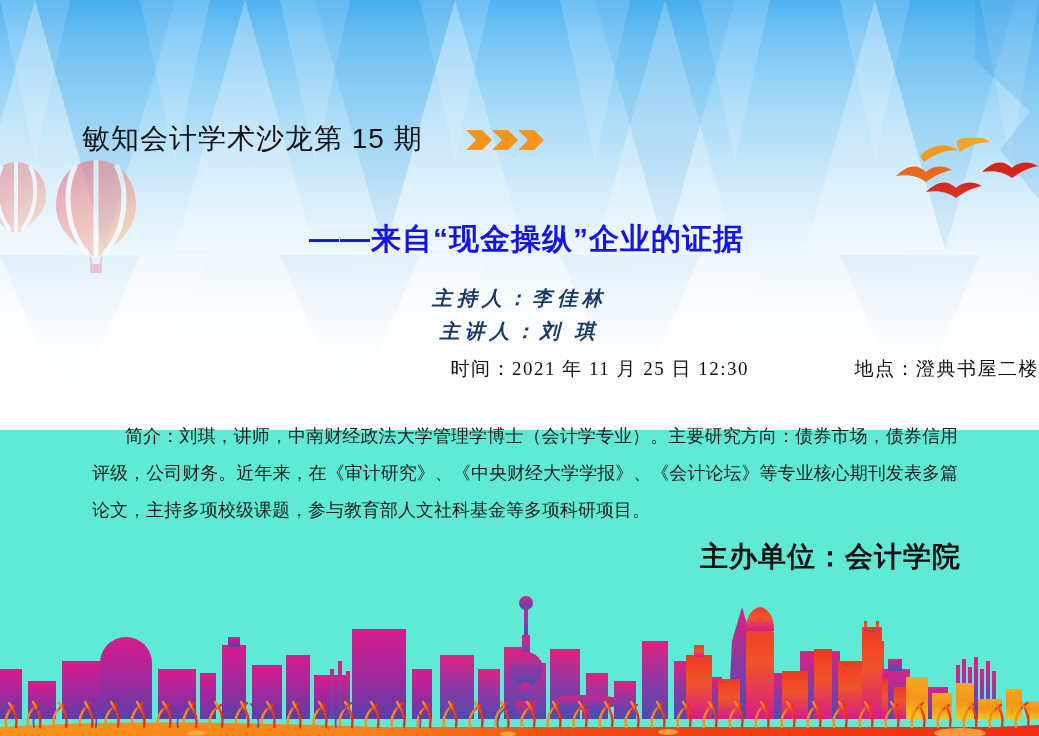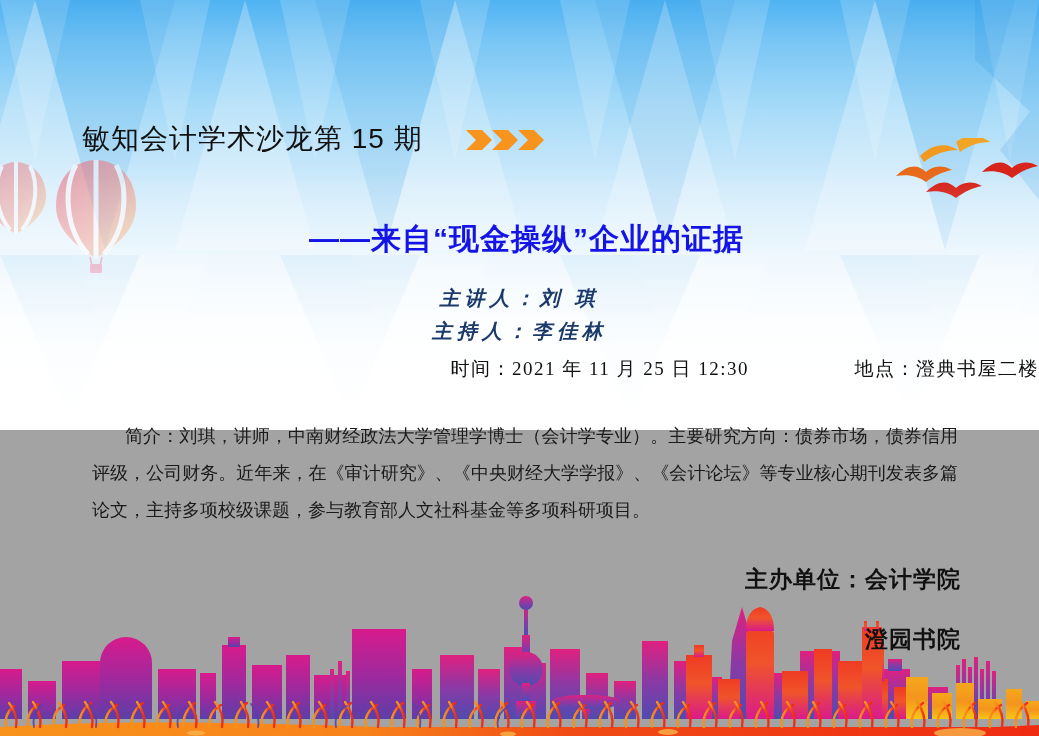--- a/index.html
+++ b/index.html
@@ -9,21 +9,21 @@
   }
   body {
     font-family: "Liberation Sans", "DejaVu Sans", sans-serif;
   }
 
   #poster {
     position: relative;
     width: 1039px;
     height: 736px;
     overflow: hidden;
-    background: #a3a3a3;
+    background: #5eead4;
   }
 
   
   .sky {
     position: absolute;
     left: 0; top: 0;
     width: 1039px;
     height: 420px;
     background: linear-gradient(to bottom,
         #4fb3f2 0%,
@@ -154,27 +154,26 @@
     text-indent: 33px;
   }
 
   .org {
     position: absolute;
     right: 78px;
     top: 538px;
     text-align: right;
   }
   .org-line {
-    font-size: 23px;
+    font-size: 28px;
     font-weight: bold;
     color: #111111;
     line-height: 37px;
     letter-spacing: 1px;
     font-family: "Liberation Sans", "DejaVu Sans", sans-serif;
-    margin-top: 23px;
   }
 </style>
 </head>
 <body>
 
 <div id="poster">
 
   <div class="sky"></div>
 
   <svg class="sky-poly" viewBox="0 0 1039 420" preserveAspectRatio="none">
@@ -495,31 +494,30 @@
       <polygon points="0,2 16,2 26,12 16,22 0,22 10,12" fill="#f7941e"></polygon>
       <polygon points="26,2 42,2 52,12 42,22 26,22 36,12" fill="#f7941e"></polygon>
       <polygon points="52,2 68,2 78,12 68,22 52,22 62,12" fill="#f7941e"></polygon>
     </svg>
 
     <div class="title-block">
       <div class="title-line2">——来自“现金操纵”企业的证据</div>
     </div>
 
     <div class="people">
+      <div class="person-line">主持人：李佳林</div>
       <div class="person-line">主讲人：刘  琪</div>
-      <div class="person-line">主持人：李佳林</div>
     </div>
 
     <div class="meta-row">
       <span class="meta-time">时间：2021 年 11 月 25 日 12:30</span>
       <span class="meta-gap"></span>
       <span class="meta-place">地点：澄典书屋二楼</span>
     </div>
 
     <div class="bio">简介：刘琪，讲师，中南财经政法大学管理学博士（会计学专业）。主要研究方向：债券市场，债券信用评级，公司财务。近年来，在《审计研究》、《中央财经大学学报》、《会计论坛》等专业核心期刊发表多篇论文，主持多项校级课题，参与教育部人文社科基金等多项科研项目。</div>
 
     <div class="org">
       <div class="org-line">主办单位：会计学院</div>
-      <div class="org-line">澄园书院</div>
     </div>
 
   </div>
 </div>
 
 </body></html>

